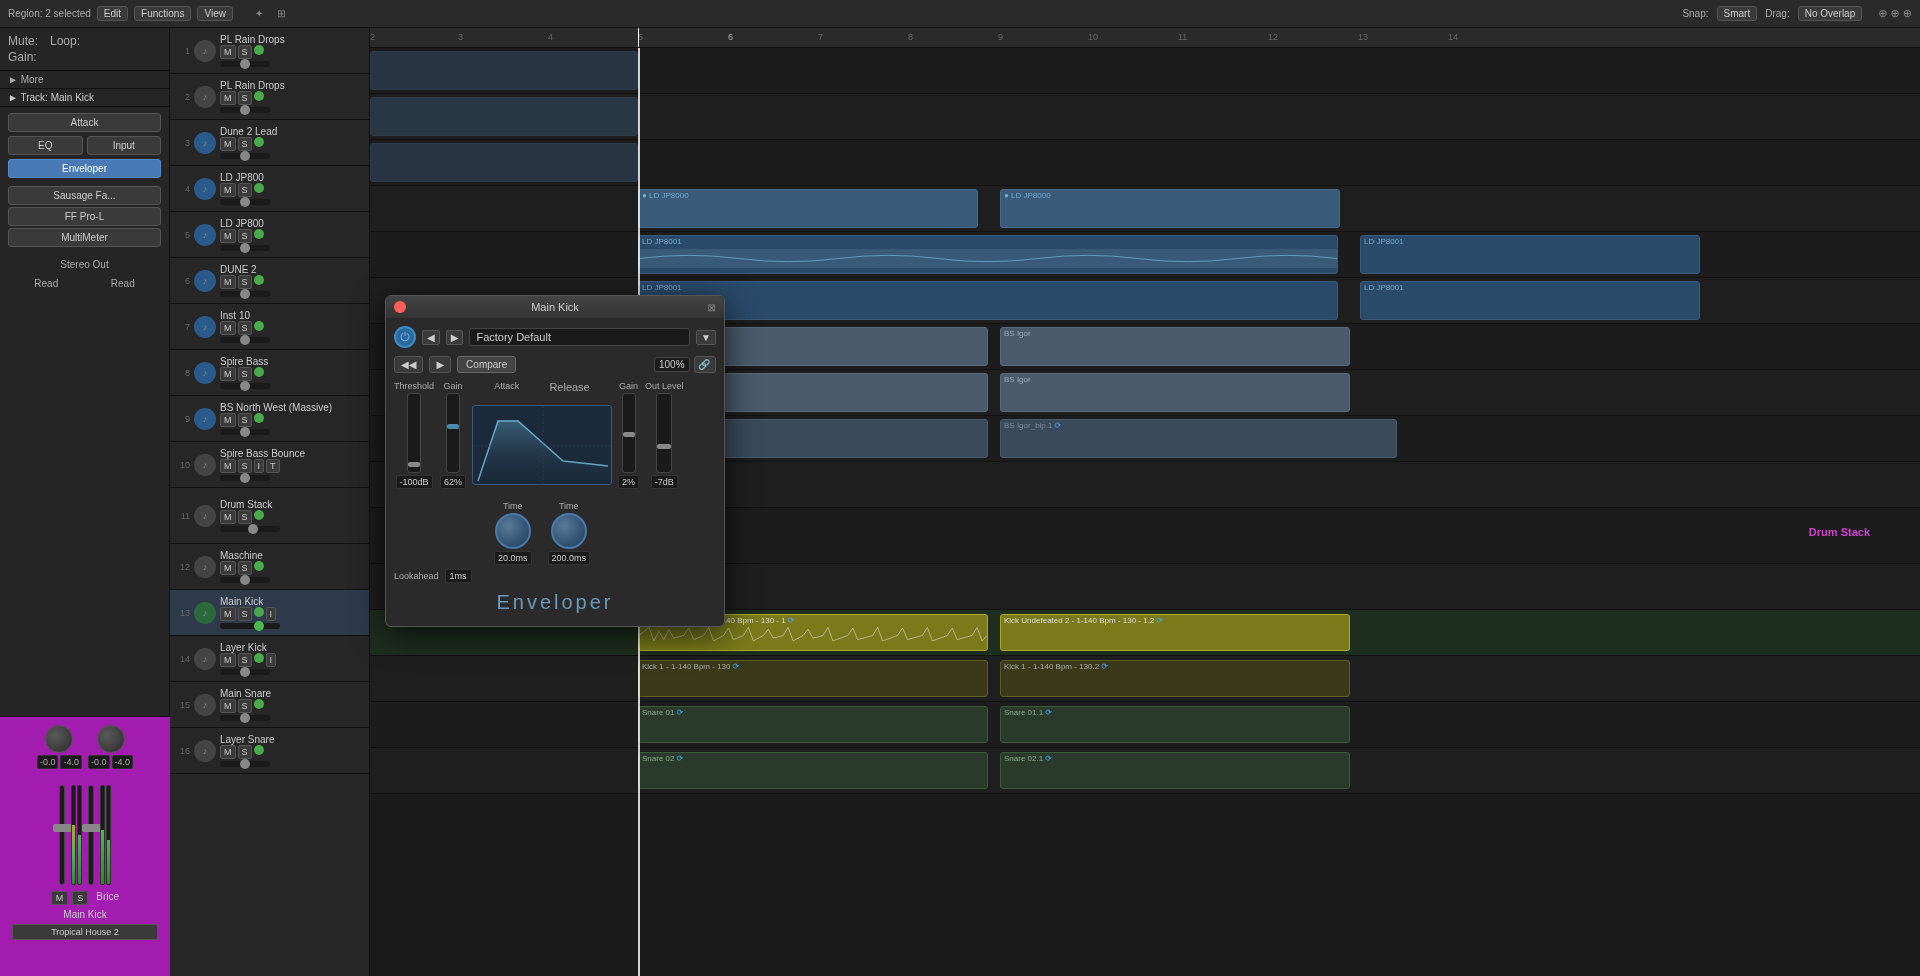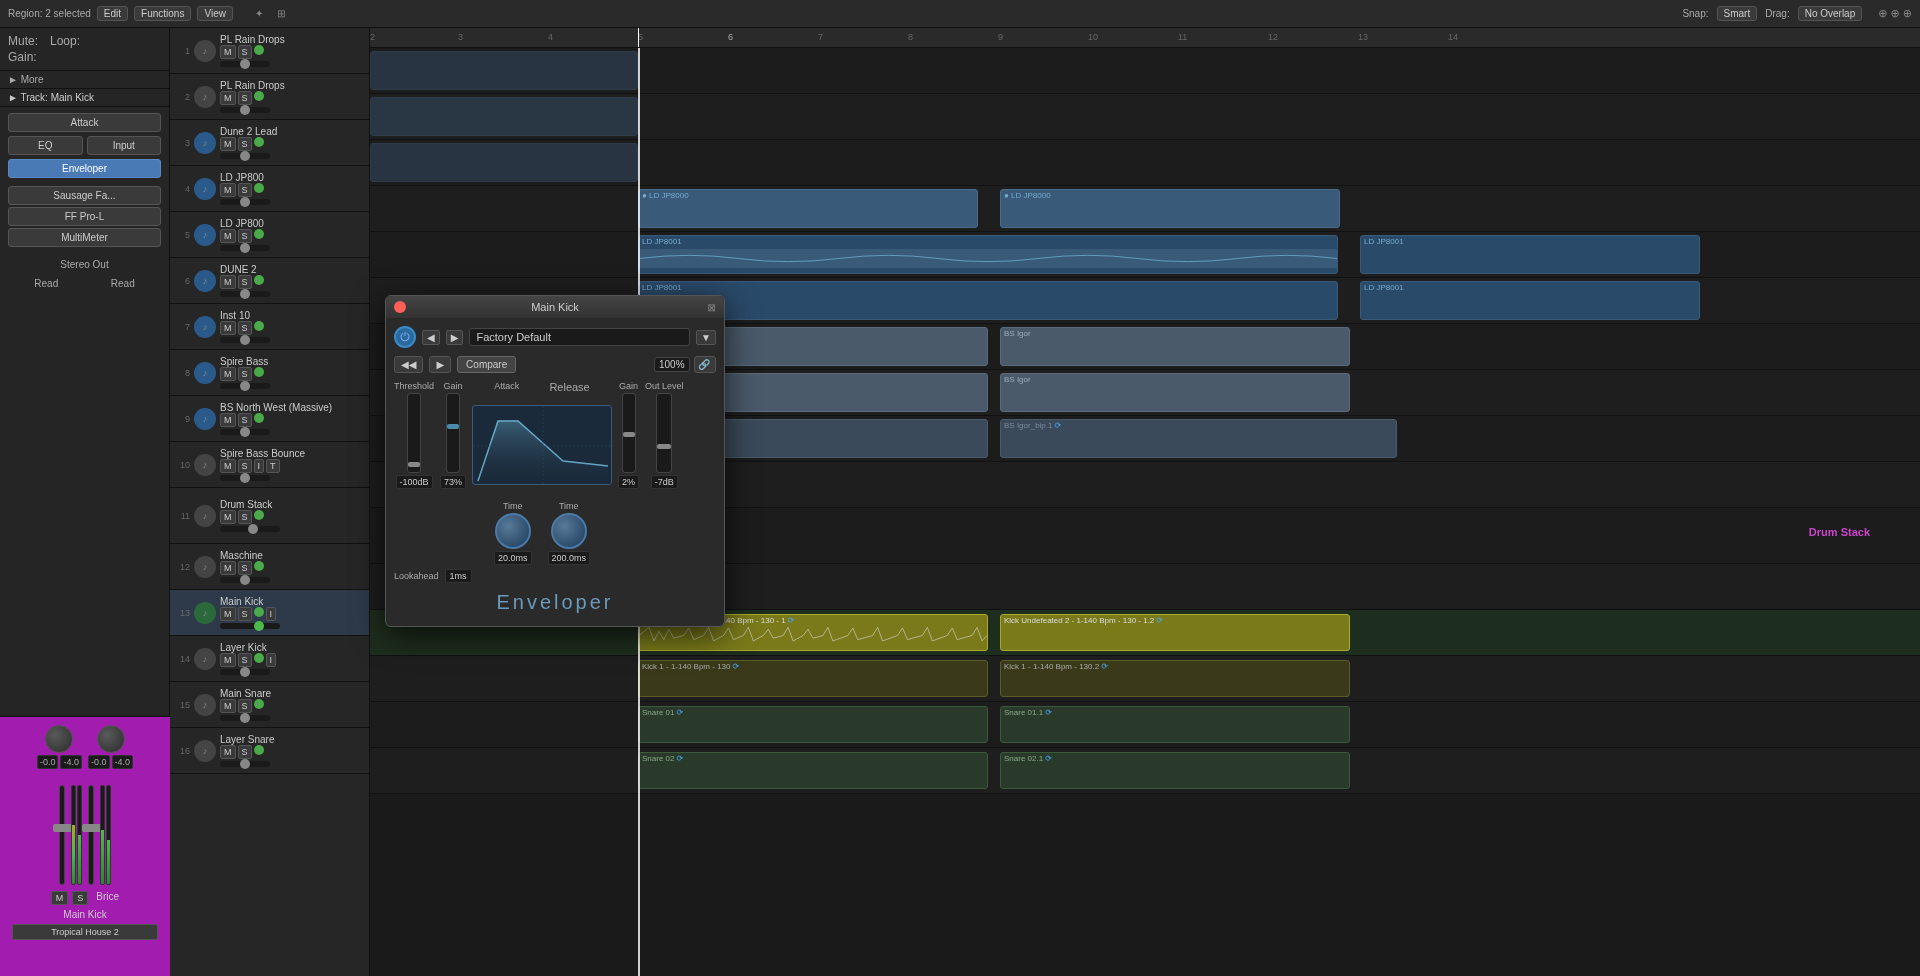--- a/index.html
+++ b/index.html
@@ -980,21 +980,21 @@
         </div>
         <span style="font-size:9px;color:#ccc;background:#1a1a1a;border:1px solid #333;padding:1px 3px;border-radius:2px;">-100dB</span>
       </div>
 
       <div style="display:flex;flex-direction:column;align-items:center;gap:2px;">
         <span style="font-size:9px;color:#aaa;">Gain</span>
         <div style="width:14px;height:80px;background:#1a1a1a;border:1px solid #444;border-radius:3px;position:relative;">
           <div style="position:absolute;width:12px;height:5px;background:#4a8aaa;border-radius:2px;top:30px;left:0;"></div>
           <div style="position:absolute;bottom:0;width:100%;background:#2a6a9a;border-radius:0 0 2px 2px;"></div>
         </div>
-        <span style="font-size:9px;color:#ccc;background:#1a1a1a;border:1px solid #333;padding:1px 3px;border-radius:2px;">73%</span>
+        <span style="font-size:9px;color:#ccc;background:#1a1a1a;border:1px solid #333;padding:1px 3px;border-radius:2px;">62%</span>
       </div>
 
       <div style="display:flex;flex-direction:column;align-items:center;gap:12px;">
         <div style="display:flex;gap:30px;">
           <span style="font-size:9px;color:#aaa;">Attack</span>
           <span style="font-size:11px;color:#aaa;">Release</span>
         </div>
 
         <div style="width:140px;height:80px;background:#1a2a3a;border:1px solid #3a5a7a;border-radius:3px;overflow:hidden;">
           <svg width="140" height="80" viewBox="0 0 140 80">

